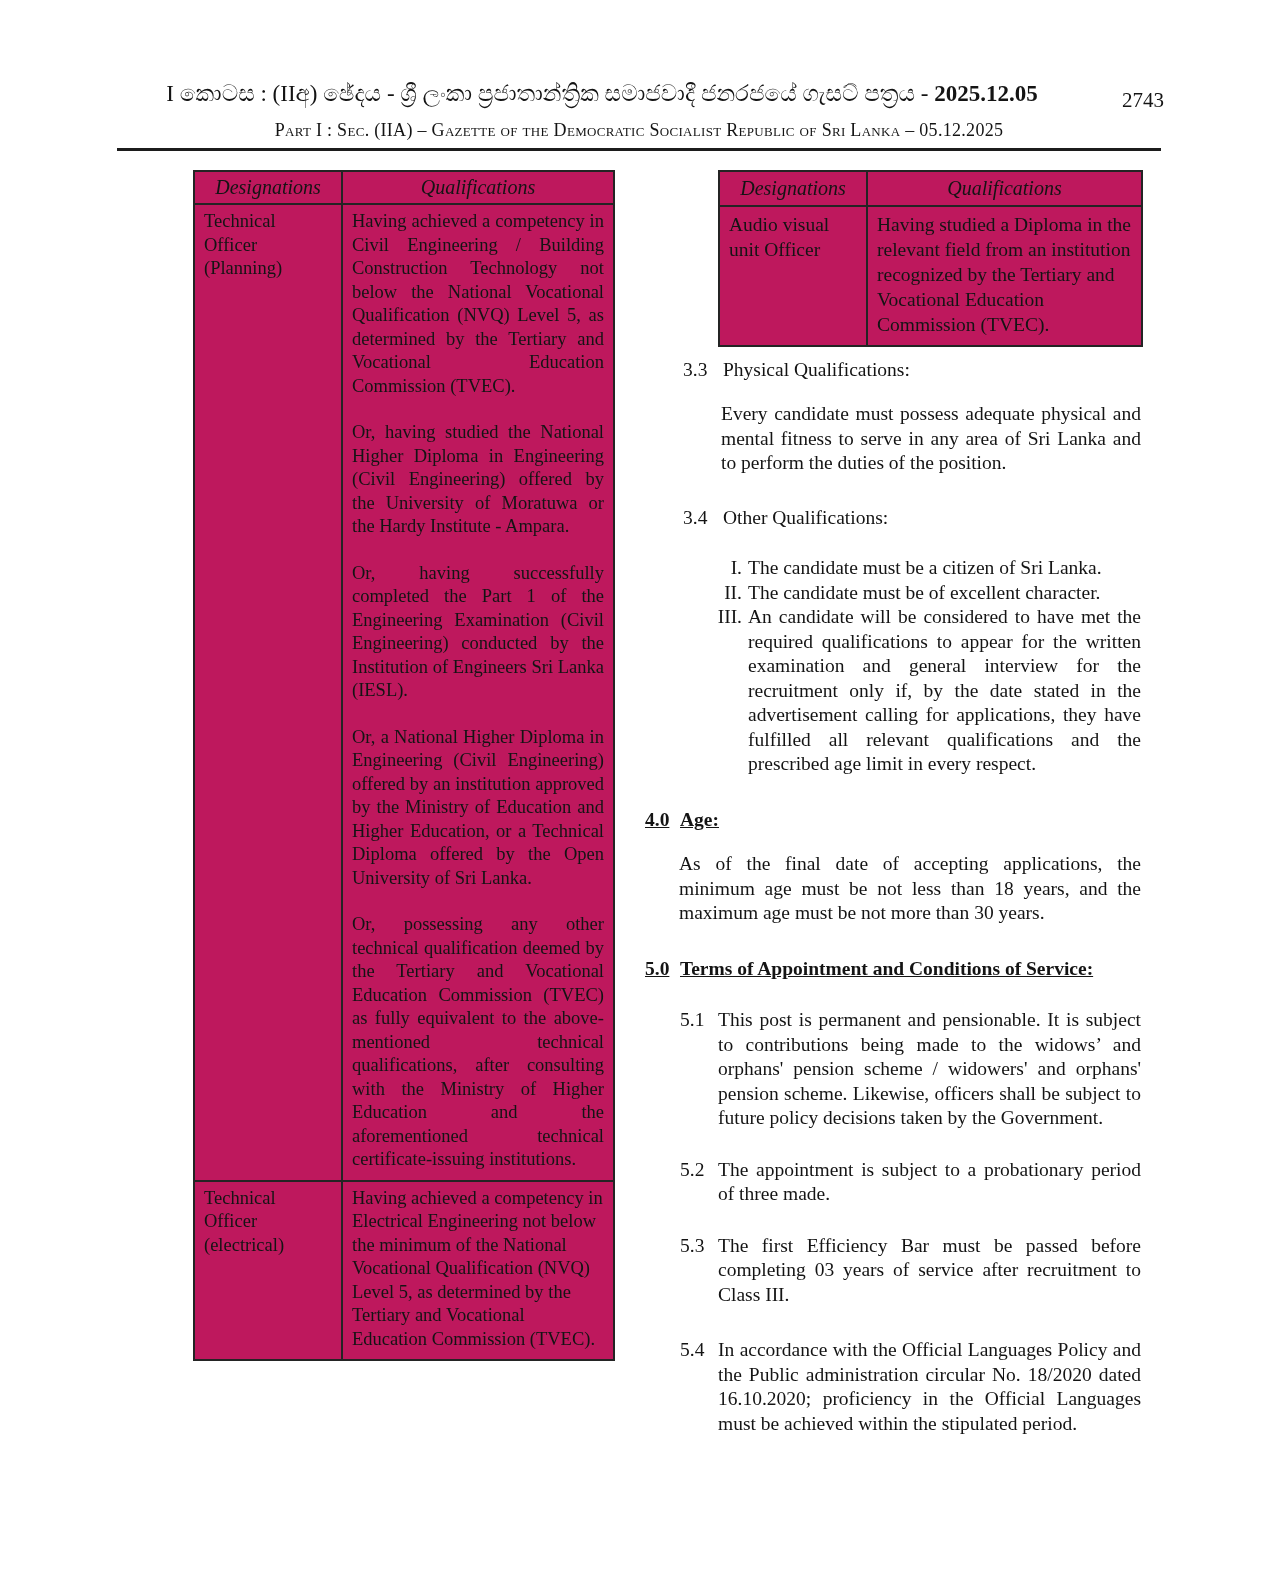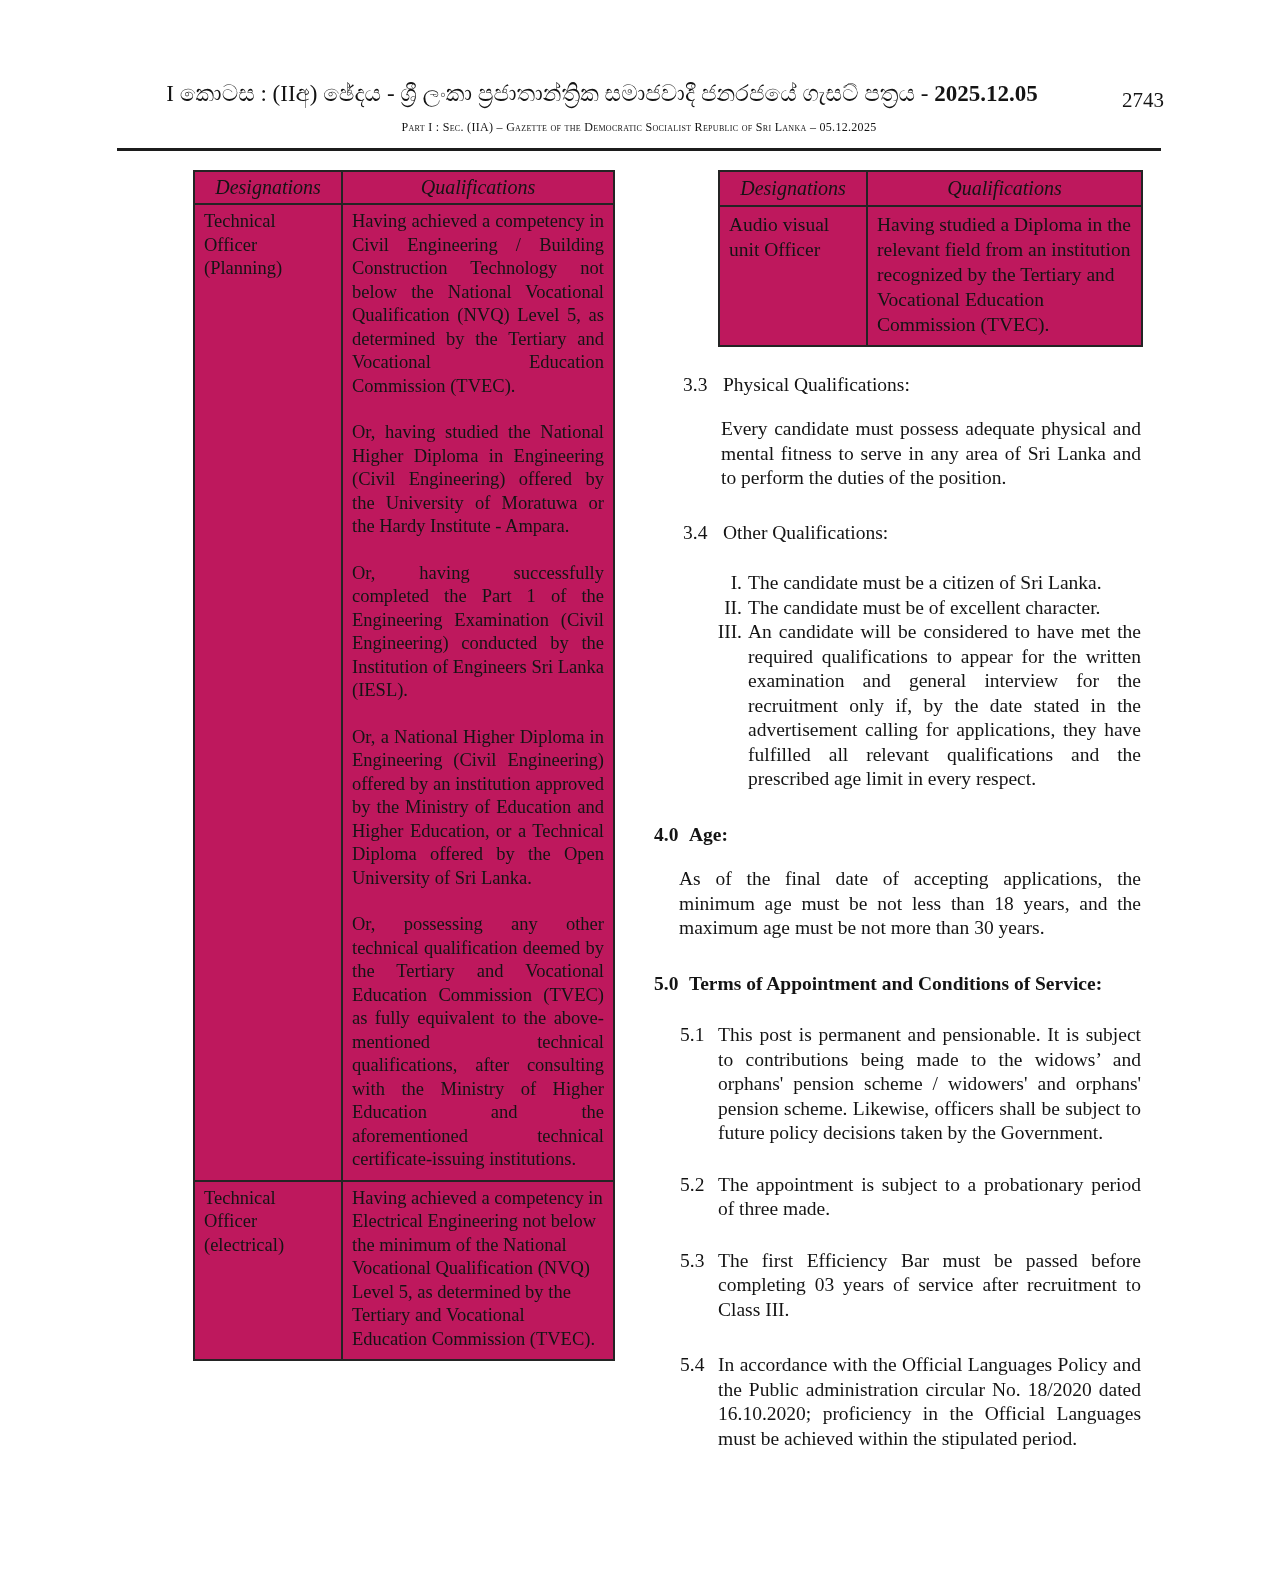--- a/index.html
+++ b/index.html
@@ -10,21 +10,21 @@
 
   
   .header-sinhala {
     position:absolute; top:80px; left:117px; width:970px; text-align:center;
     font-size:23px; line-height:28px; white-space:nowrap;
   }
   .header-sinhala .date { font-weight:bold; }
   .page-number { position:absolute; top:88px; left:1122px; font-size:21px; }
   .header-english {
     position:absolute; top:120px; left:117px; width:1044px; text-align:center;
-    font-variant:small-caps; font-size:12px; letter-spacing:0.3px; white-space:nowrap;
+    font-variant:small-caps; font-size:18px; letter-spacing:0.3px; white-space:nowrap;
   }
   .header-rule { position:absolute; top:148px; left:117px; width:1044px; height:3px; background:#1c1c1c; }
 
   
   .gz-table { border-collapse:collapse; table-layout:fixed; background:#be185d; }
   .gz-table th, .gz-table td { border:2px solid #242424; }
   .gz-table th {
     font-style:italic; font-weight:normal; font-size:20px;
     text-align:center; padding:4px 6px;
   }
@@ -41,25 +41,25 @@
   .left-col .gz-table { width:420px; }
 
   .right-col { position:absolute; left:644px; top:170px; width:497px; font-size:19.5px; line-height:24.5px; }
   .right-table-wrap { margin-left:74px; }
   .right-table-wrap .gz-table { width:423px; }
   .right-table-wrap td { font-size:19.5px; line-height:25px;margin-left:40px; }
 
   
   .sec-head { display:flex; }
   .sec-head .n { flex:0 0 auto; }
-  .sub-head { margin-left:39px; margin-top:26px; }
+  .sub-head { margin-left:39px; margin-top:11px; }
   .sub-head .n { width:40px; }
   .sub-body { margin-left:77px; margin-top:20px; text-align:justify; }
 
-  .main-head { margin-left:10px; margin-top:31px; font-weight:bold; white-space:nowrap; }
+  .main-head { margin-left:1px; margin-top:31px; font-weight:bold; white-space:nowrap;text-decoration:underline; }
   .main-head .n { width:35px; }
   .main-body { margin-left:35px; margin-top:20px; text-align:justify; }
 
   .rlist { margin-left:62px; margin-top:26px; }
   .rlist .row { display:flex; }
   .rlist .m { flex:0 0 36px; text-align:right; }
   .rlist .t { flex:1; margin-left:6px; text-align:justify; }
 
   .item5 { display:flex; margin-left:36px; margin-top:27px; }
   .item5 .n { flex:0 0 38px; }

